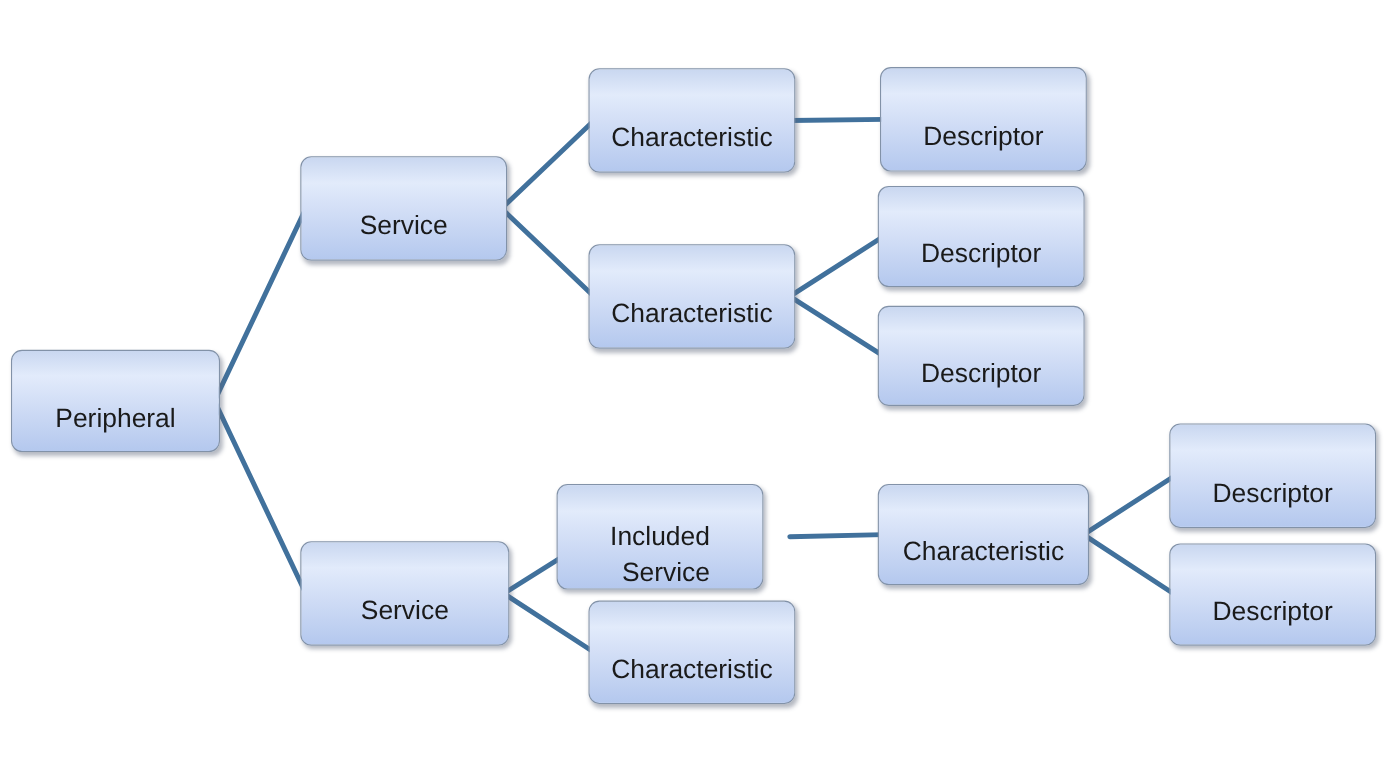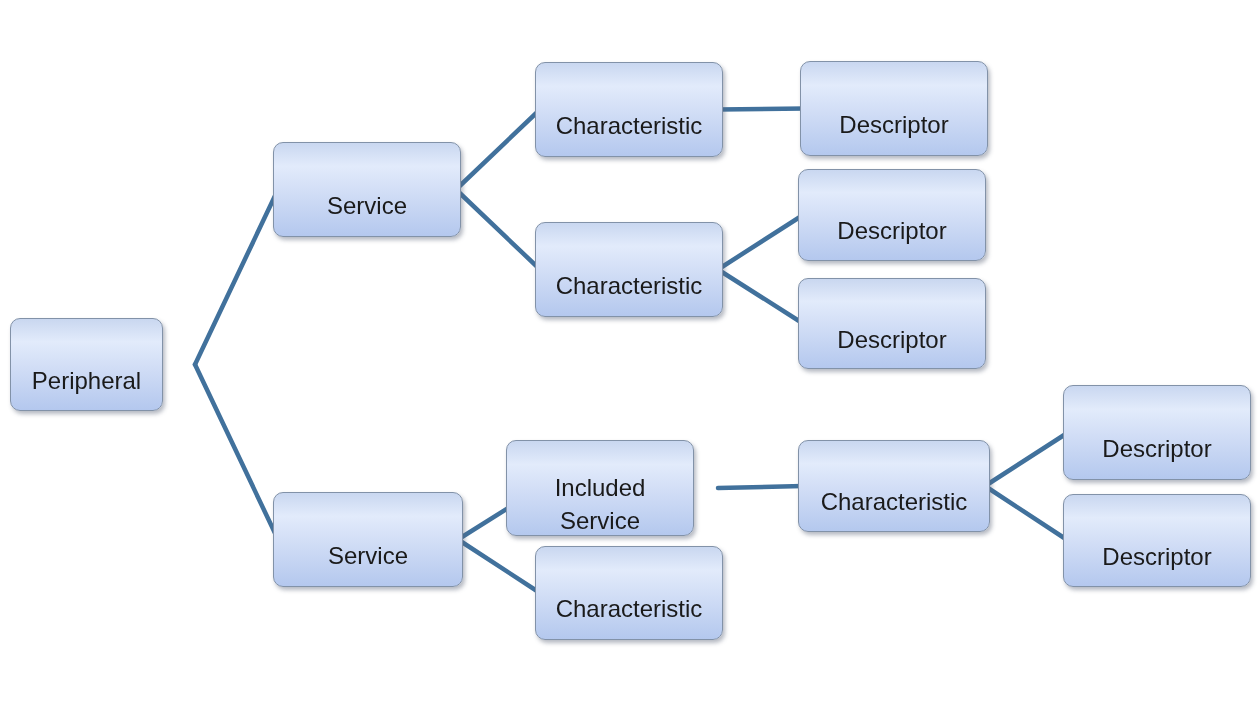--- a/index.html
+++ b/index.html
@@ -37,21 +37,21 @@
     background: linear-gradient(180deg, #c9d7f0 0%, #e2ebfb 25%, #d2def6 52%, #b4c8ee 100%);
     box-shadow: 2px 3px 4px rgba(90, 100, 120, 0.45);
     display: flex;
     align-items: center;
     justify-content: center;
   }
   .node-label {
     font-size: 24px;
     line-height: 1.38;
     color: #1a1a1a;
-    text-align: center;
+    text-align: right;
     white-space: pre-line;
     pointer-events: none;
     margin-top: 32px;
   }
 </style>
 </head>
 <body>
 
 <div class="canvas">
   <svg id="connector-layer" viewBox="0 0 1258 702" xmlns="http://www.w3.org/2000/svg">
@@ -62,21 +62,21 @@
       <line x1="718" y1="109.5" x2="805" y2="108.5" stroke="#41719c" stroke-width="4.5" stroke-linecap="round"></line>
       <line x1="718" y1="269.5" x2="803" y2="215" stroke="#41719c" stroke-width="4.5" stroke-linecap="round"></line>
       <line x1="718" y1="269.5" x2="803" y2="323.5" stroke="#41719c" stroke-width="4.5" stroke-linecap="round"></line>
       <line x1="458" y1="539.5" x2="540" y2="488" stroke="#41719c" stroke-width="4.5" stroke-linecap="round"></line>
       <line x1="458" y1="539.5" x2="540" y2="593" stroke="#41719c" stroke-width="4.5" stroke-linecap="round"></line>
       <line x1="718" y1="488" x2="803" y2="486" stroke="#41719c" stroke-width="4.5" stroke-linecap="round"></line>
       <line x1="985" y1="486" x2="1068" y2="432.5" stroke="#41719c" stroke-width="4.5" stroke-linecap="round"></line>
       <line x1="985" y1="486" x2="1068" y2="540.5" stroke="#41719c" stroke-width="4.5" stroke-linecap="round"></line>
     </svg>
   <div id="node-layer">
-      <div class="node" style="left: 10px; top: 318px; width: 153px; height: 93px;">
+      <div class="node" style="left: 10px; top: 318px; width: 190px; height: 93px;">
         <span class="node-label">Peripheral</span>
       </div>
       <div class="node" style="left: 273px; top: 142px; width: 188px; height: 95px;">
         <span class="node-label">Service</span>
       </div>
       <div class="node" style="left: 535px; top: 62px; width: 188px; height: 95px;">
         <span class="node-label">Characteristic</span>
       </div>
       <div class="node" style="left: 800px; top: 61px; width: 188px; height: 95px;">
         <span class="node-label">Descriptor</span>

